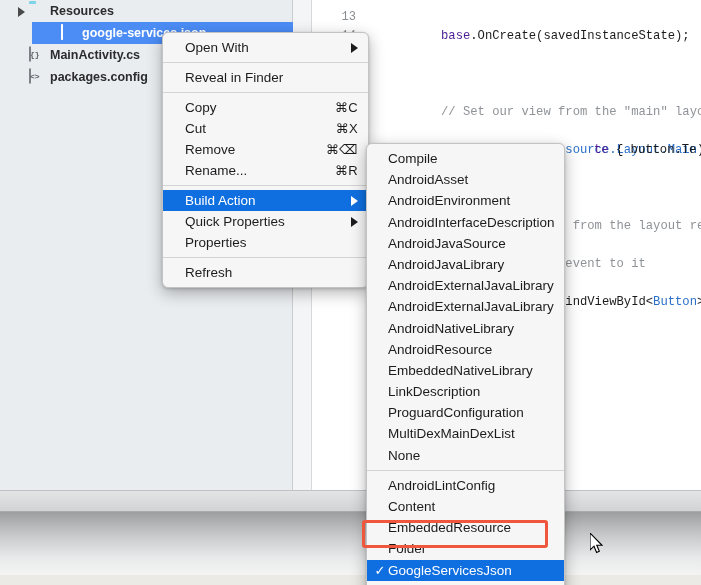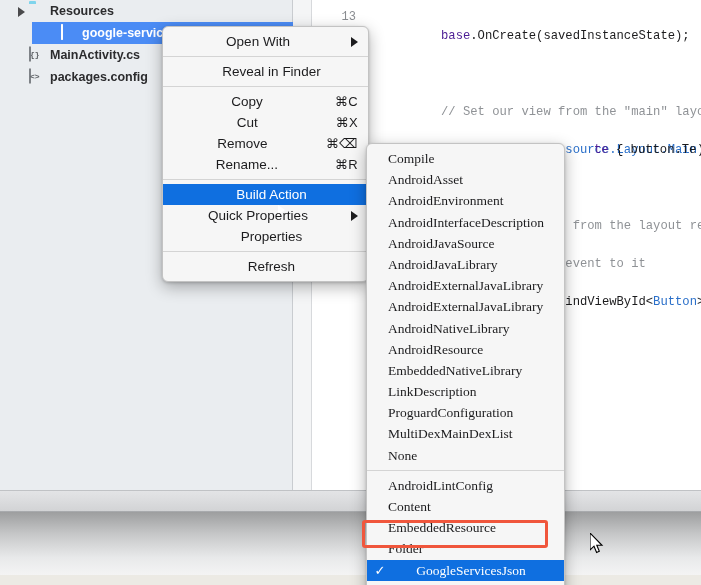--- a/index.html
+++ b/index.html
@@ -220,49 +220,47 @@
     flex: 0 0 auto;
     width: 0; height: 0;
     margin-left: 20px;
     border-style: solid;
     border-width: 5px 0 5px 7px;
     border-color: transparent transparent transparent #1c1c1e;
   }
   .menu-item.hl {
     background: #0f6fe0;
     color: #ffffff;
-    flex-direction: column;
   }
   .menu-item.hl .mi-arrow { border-left-color: #ffffff; }
   .menu-sep {
     height: 1px;
     background: #d4d4d4;
     margin: 4px 0 4px 0;
   }
   .mi-check {
     position: absolute;
     left: 6px; top: 0;
     width: 14px;
     line-height: 21px;
     text-align: center;
     font-size: 13px;
   }
 
   
   #context-menu {
-    left: 162px; top: 26px;
+    left: 162px; top: 32px;
     width: 207px;
-    text-align: center;
   }
   
   #submenu {
     left: 366px; top: 143px;
     width: 199px;
   }
-  #submenu .menu-item { height: 21.2px; line-height:21.2px; padding-left: 21px; font-size:13.5px;font-family:Liberation Serif, serif; }
+  #submenu .menu-item { height: 21.2px; line-height:21.2px; padding-left: 21px; font-size:13.5px; }
 
   
   .annot-box {
     position: absolute;
     left: 362px; top: 520px;
     width: 186px; height: 28px;
     border: 3px solid #f0563c;
     border-radius: 3px;
     box-sizing: border-box;
     pointer-events: none;

